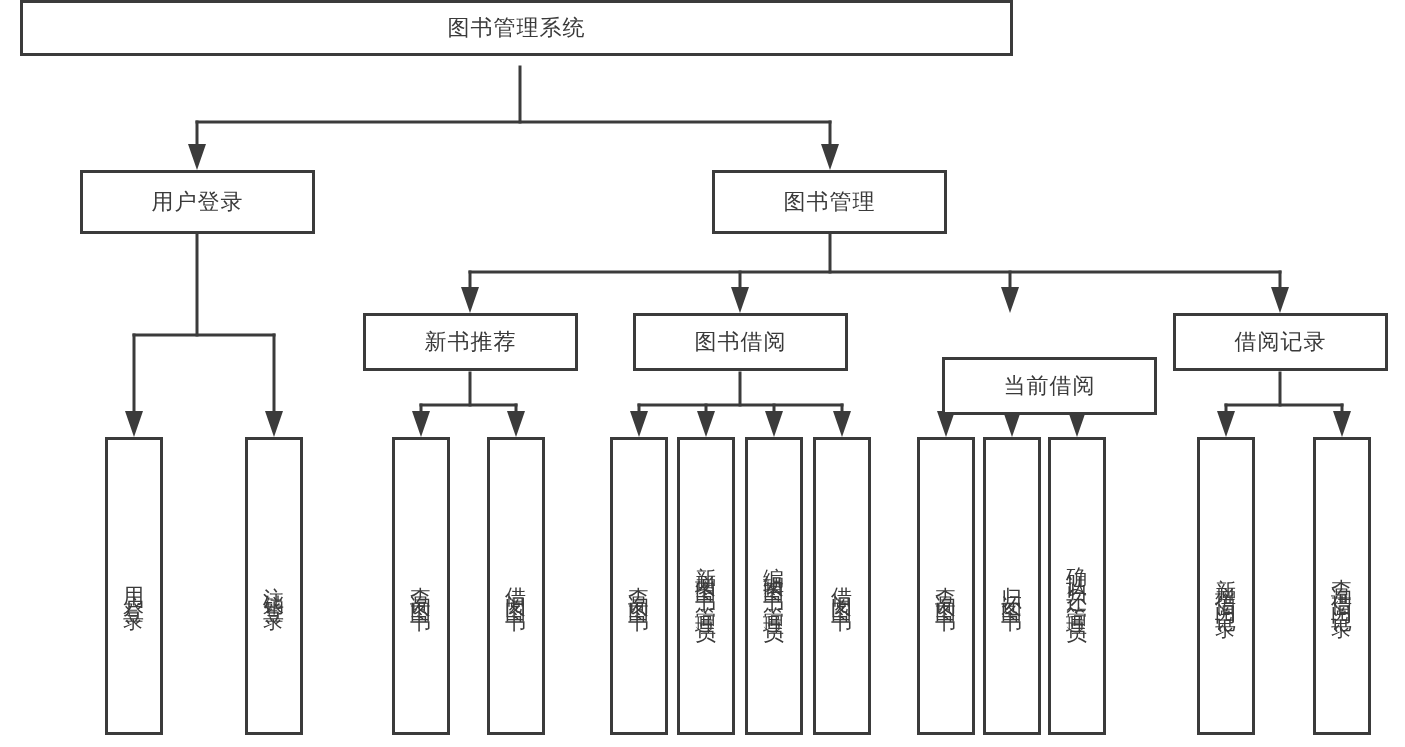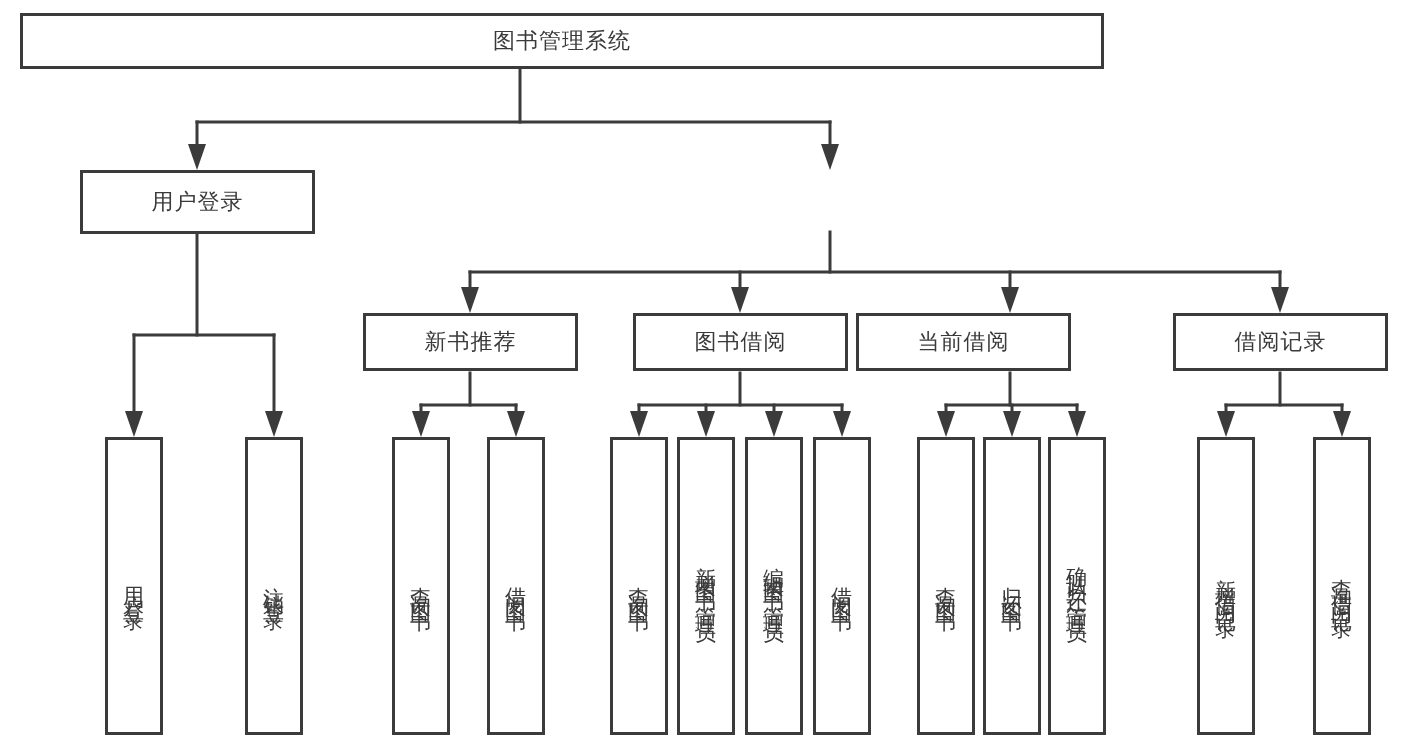--- a/index.html
+++ b/index.html
@@ -31,21 +31,21 @@
     justify-content: center;
     z-index: 1;
   }
   .hlabel {
     font-size: 22px;
     color: #3a3a3a;
     letter-spacing: 1px;
     white-space: nowrap;
   }
   .root {
-    left: 20px; top: 13px; width: 1084px; height: 56px;
+    left: 20px; top: 0; width: 993px; height: 56px;
   }
   .lvl2 {
     top: 170px; width: 235px; height: 64px;
   }
   .lvl3 {
     top: 313px; width: 215px; height: 58px;
   }
   .vbox {
     top: 437px; width: 58px; height: 298px;
   }
@@ -134,28 +134,31 @@
     <polygon points="1333,411 1351,411 1342,437" stroke="none"></polygon>
   </svg>
 
   <div class="nodebox root">
     <span class="hlabel">图书管理系统</span>
   </div>
 
   <div class="nodebox lvl2" style="left:80px;">
     <span class="hlabel">用户登录</span>
   </div>
+  <div class="nodebox lvl2" style="left:712px;">
+    <span class="hlabel">图书管理</span>
+  </div>
 
   <div class="nodebox lvl3" style="left:363px;">
     <span class="hlabel">新书推荐</span>
   </div>
   <div class="nodebox lvl3" style="left:633px;">
     <span class="hlabel">图书借阅</span>
   </div>
-  <div class="nodebox lvl3" style="left:856px;">
+  <div class="nodebox lvl3" style="left:942px;margin-top:44px;">
     <span class="hlabel">当前借阅</span>
   </div>
   <div class="nodebox lvl3" style="left:1173px;">
     <span class="hlabel">借阅记录</span>
   </div>
 
   <div class="nodebox vbox" style="left:105px;">
     <span class="vtext">用户登录</span>
   </div>
   <div class="nodebox vbox" style="left:245px;">

